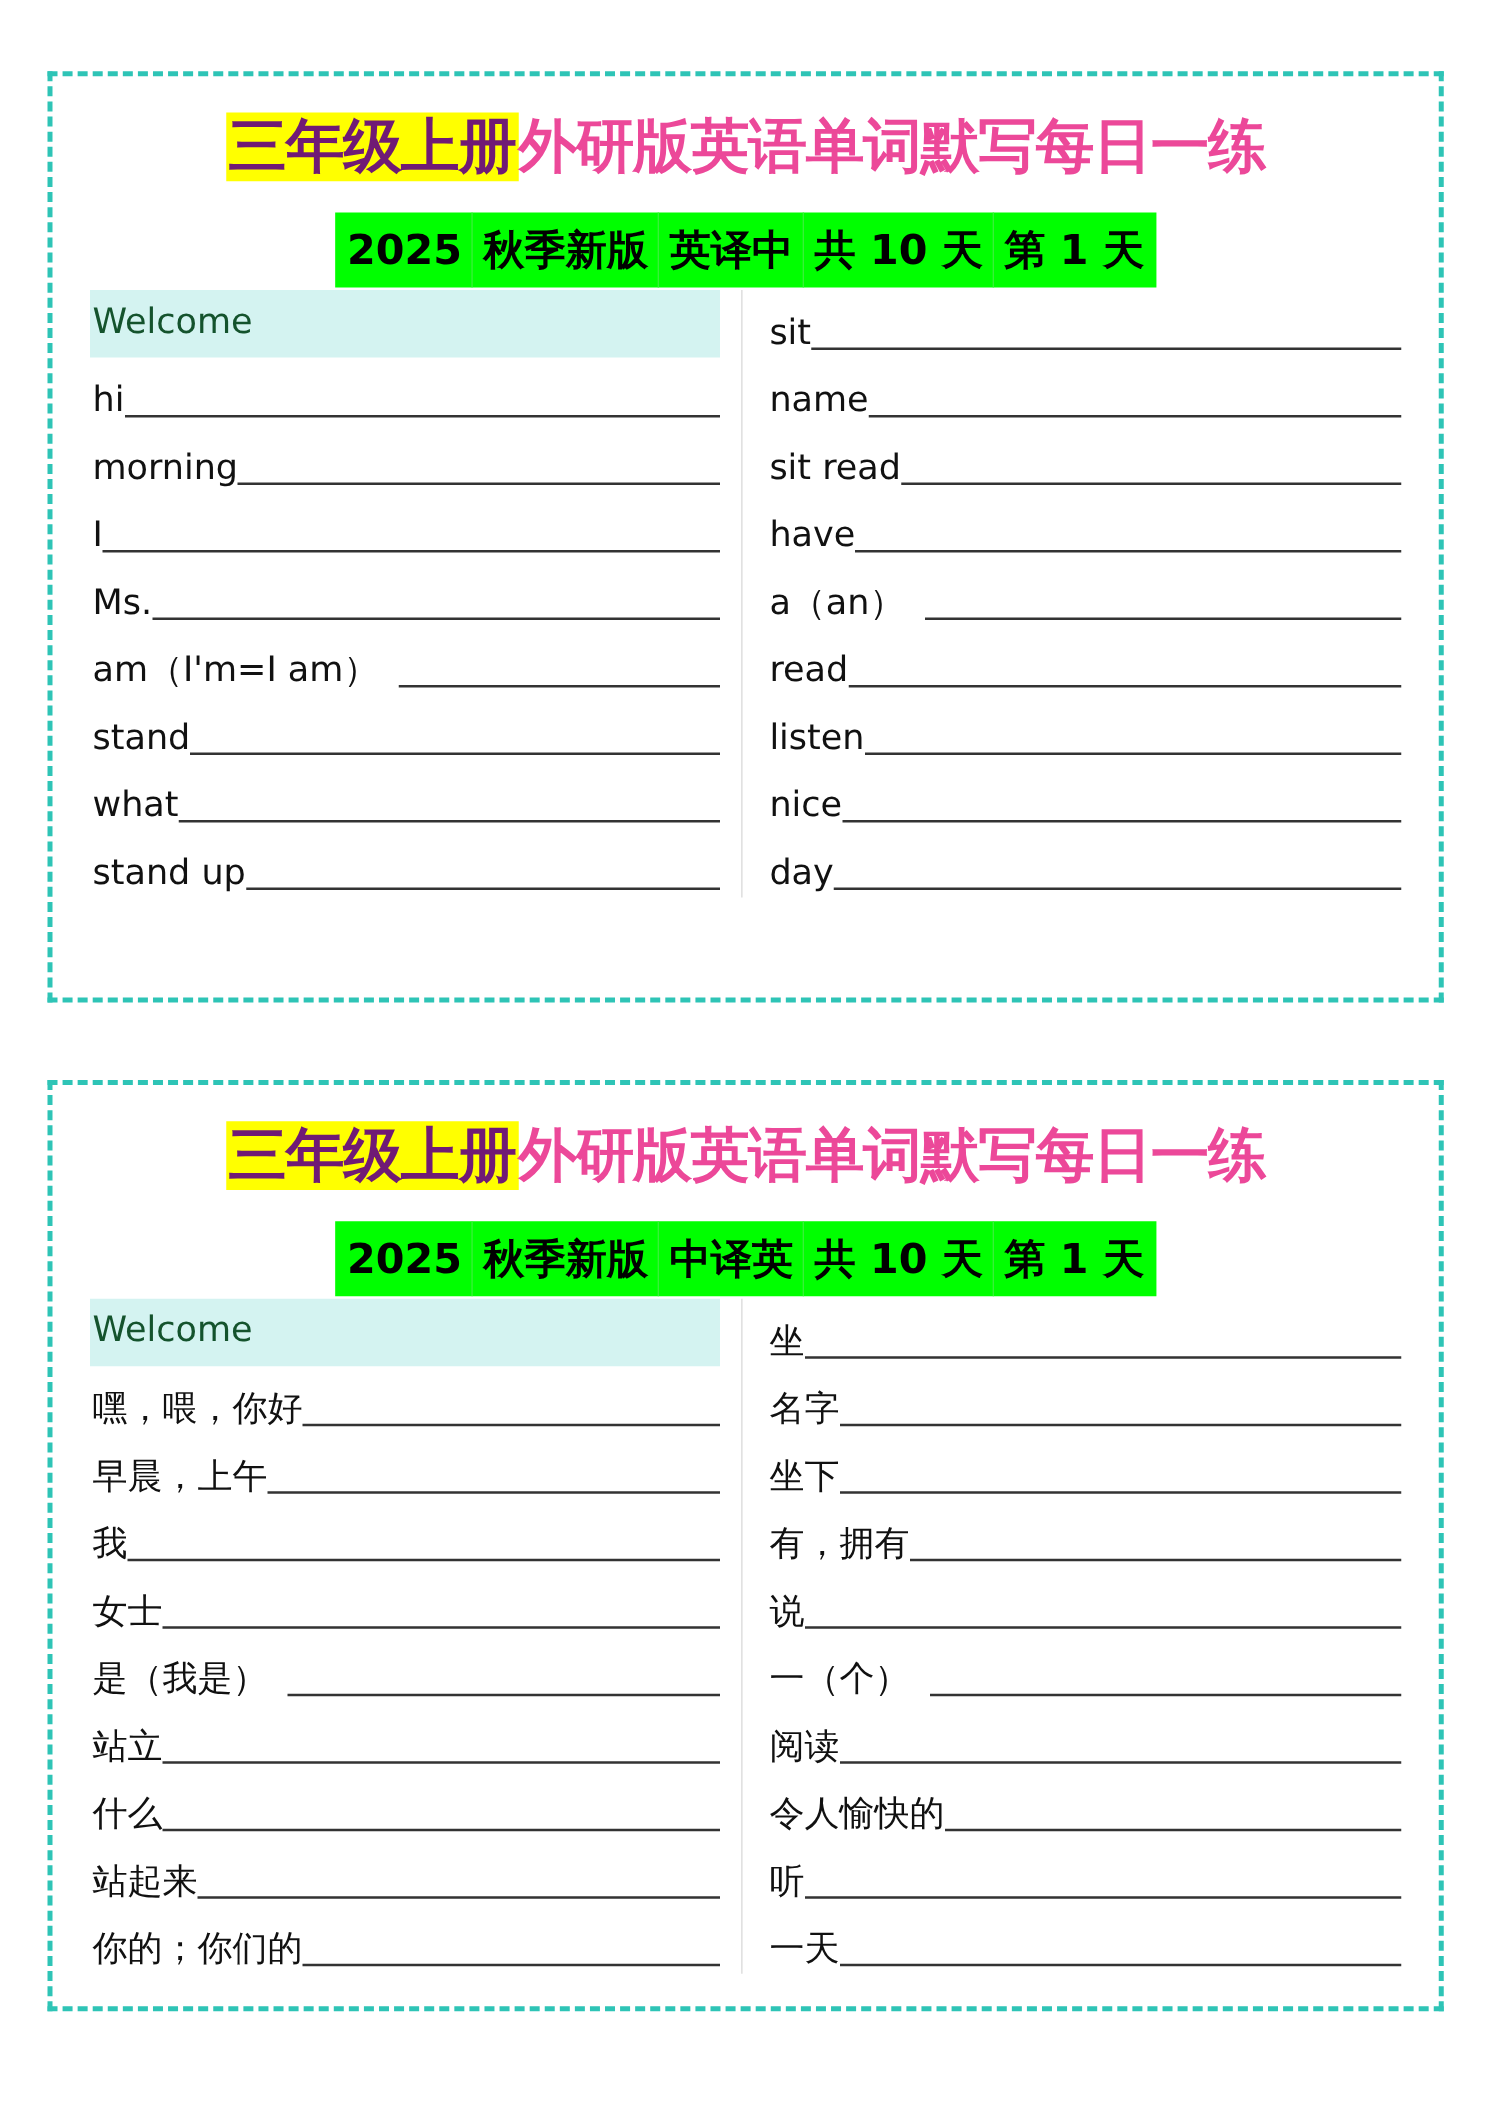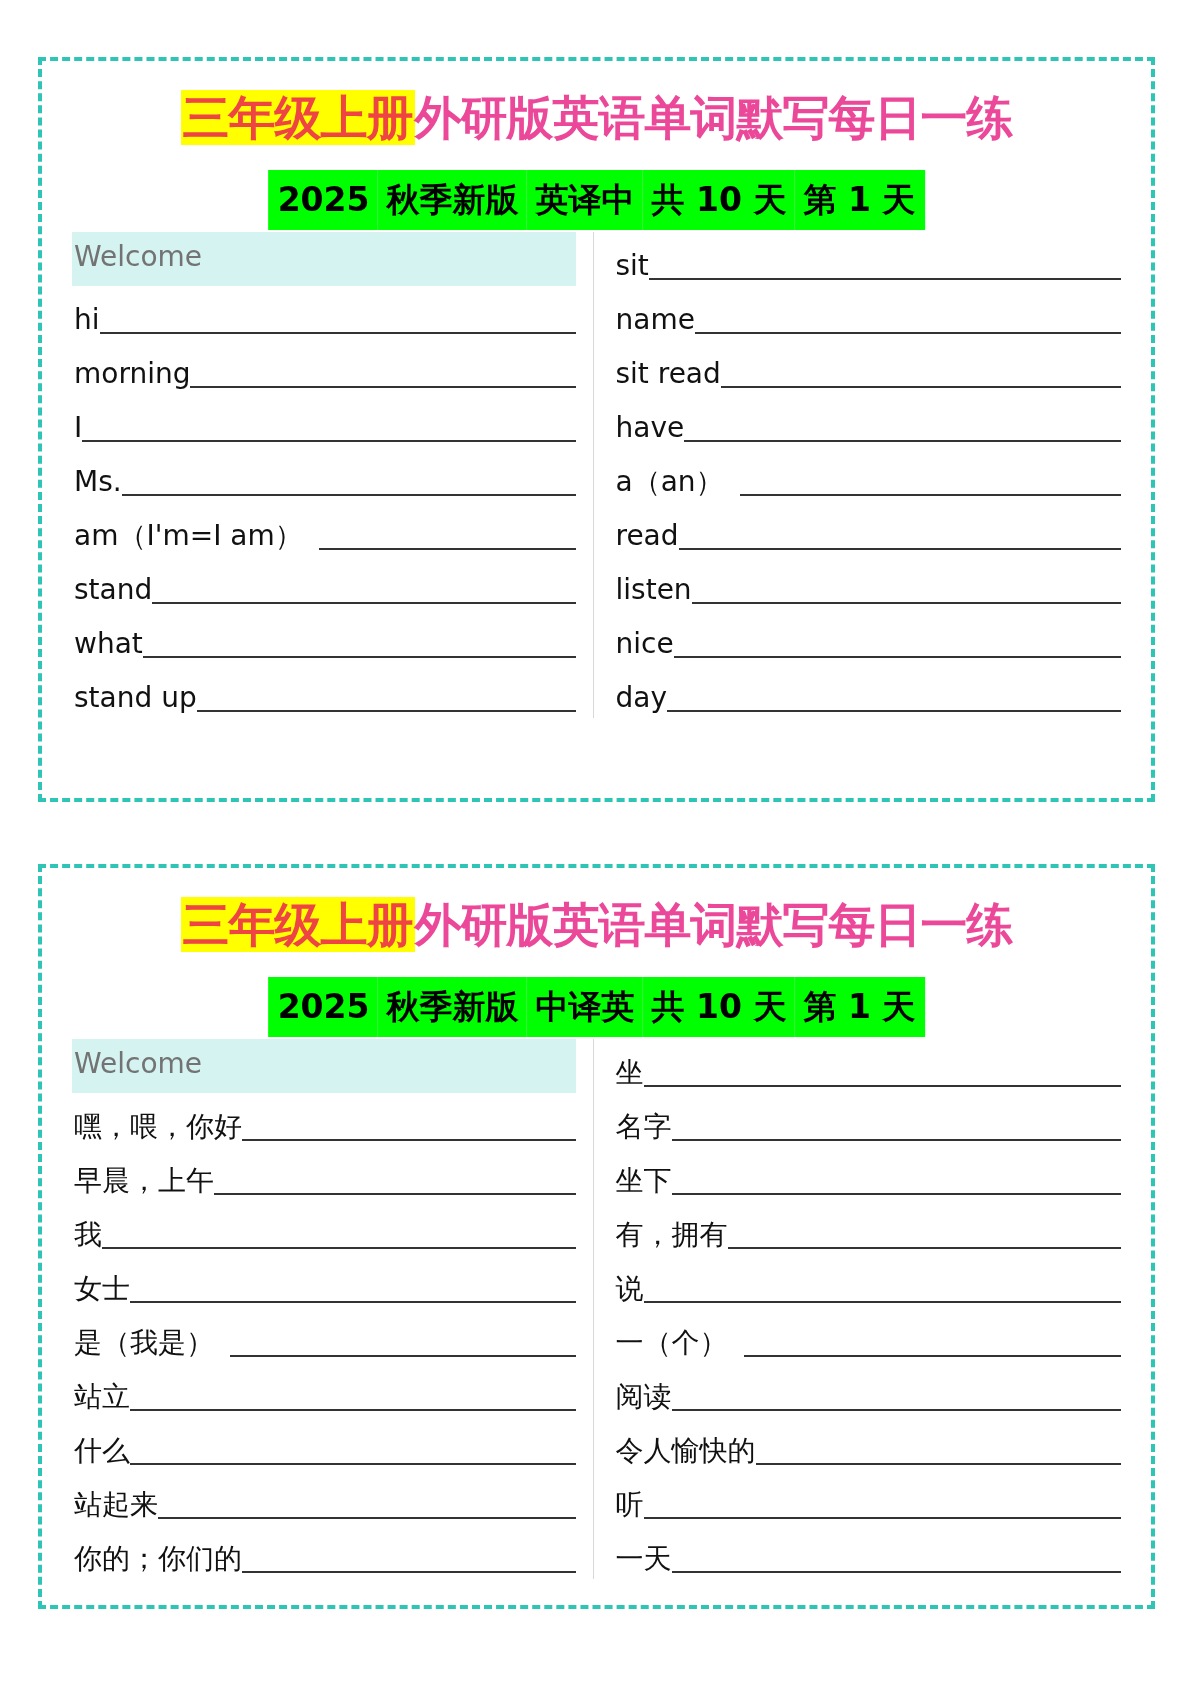--- a/index.html
+++ b/index.html
@@ -33,21 +33,21 @@
     right: 0;
     text-align: center;
     font-size: 47px;
     font-weight: bold;
     line-height: 87px;
     white-space: nowrap;
     letter-spacing: -1px;
   }
   .title .hl {
     background: #ffff00;
-    color: #ef4444;
+    color: #701a75;
     padding: 0 2px;
   }
   .title .red {
     color: #ec4899;
   }
 
   .subtitle {
     position: absolute;
     top: 109px;
     left: 50%;
@@ -86,21 +86,21 @@
   .col.right {
     width: 530px;
     margin-left: 17px;
     padding-left: 20px;
     border-left: 1px solid #d8d8d8;
     box-sizing: border-box;
   }
   .section-head {
     height: 54px;
     background: #d4f3f1;
-    color: #737373;
+    color: #14532d;
     font-size: 28px;
     line-height: 50px;
     padding-left: 2px;
   }
   .row {
     height: 54px;
     display: flex;
     align-items: flex-end;
     font-size: 28px;
   }

